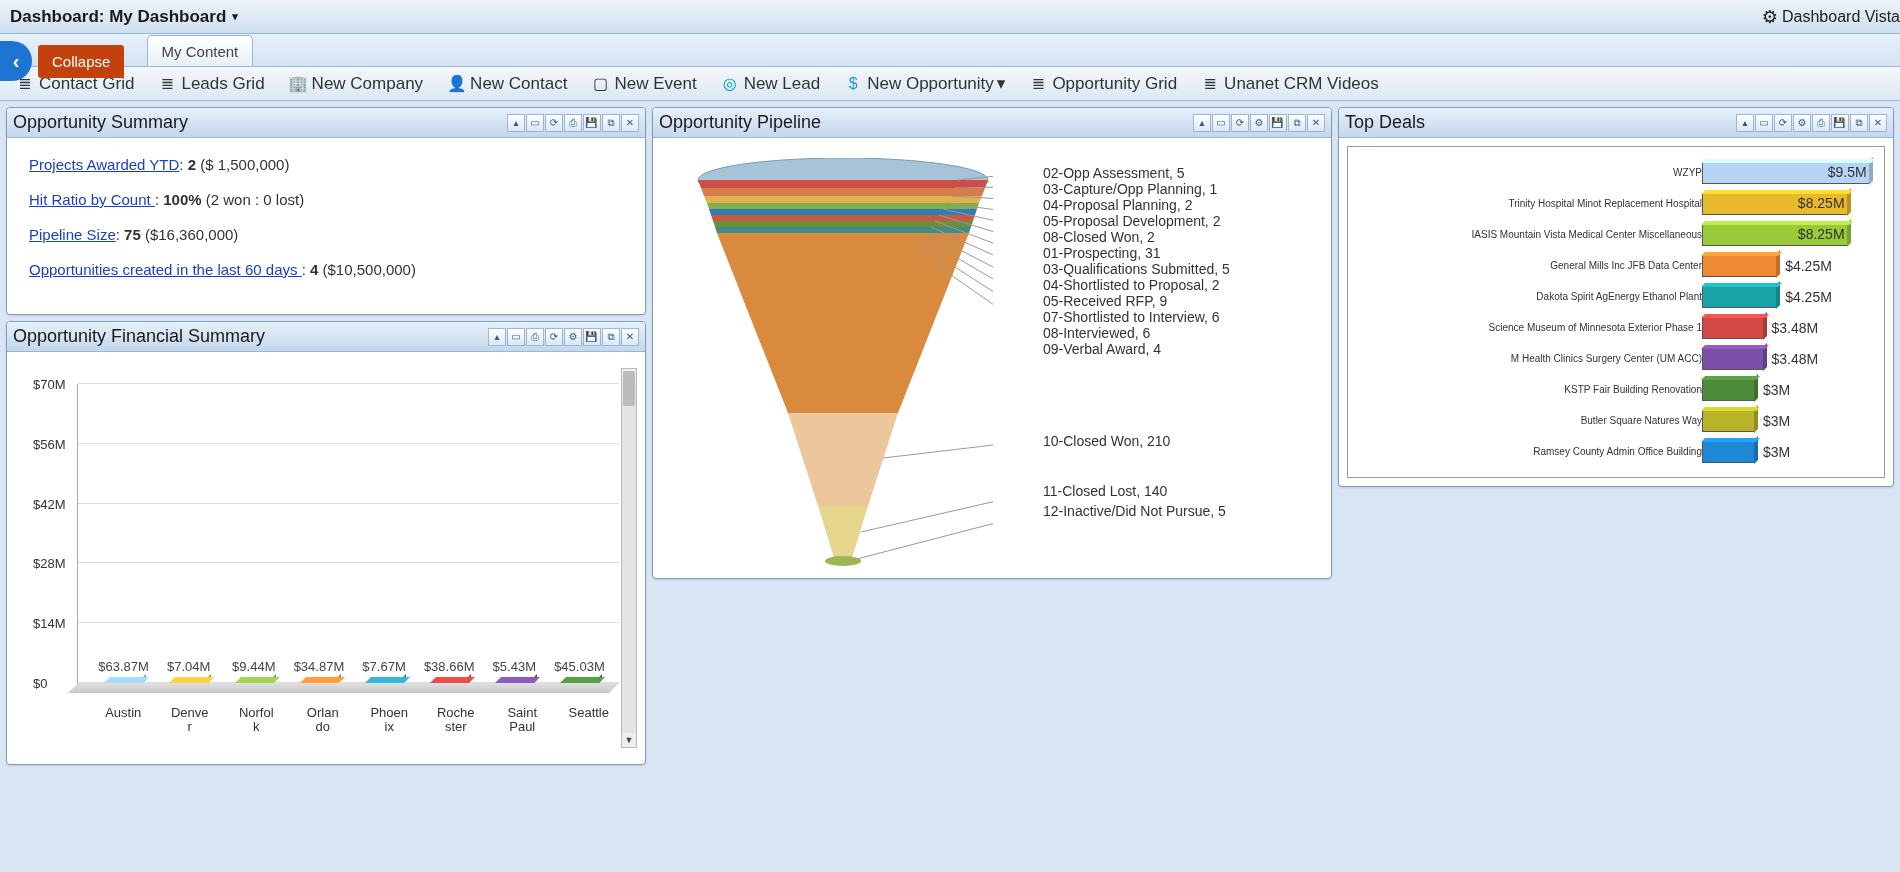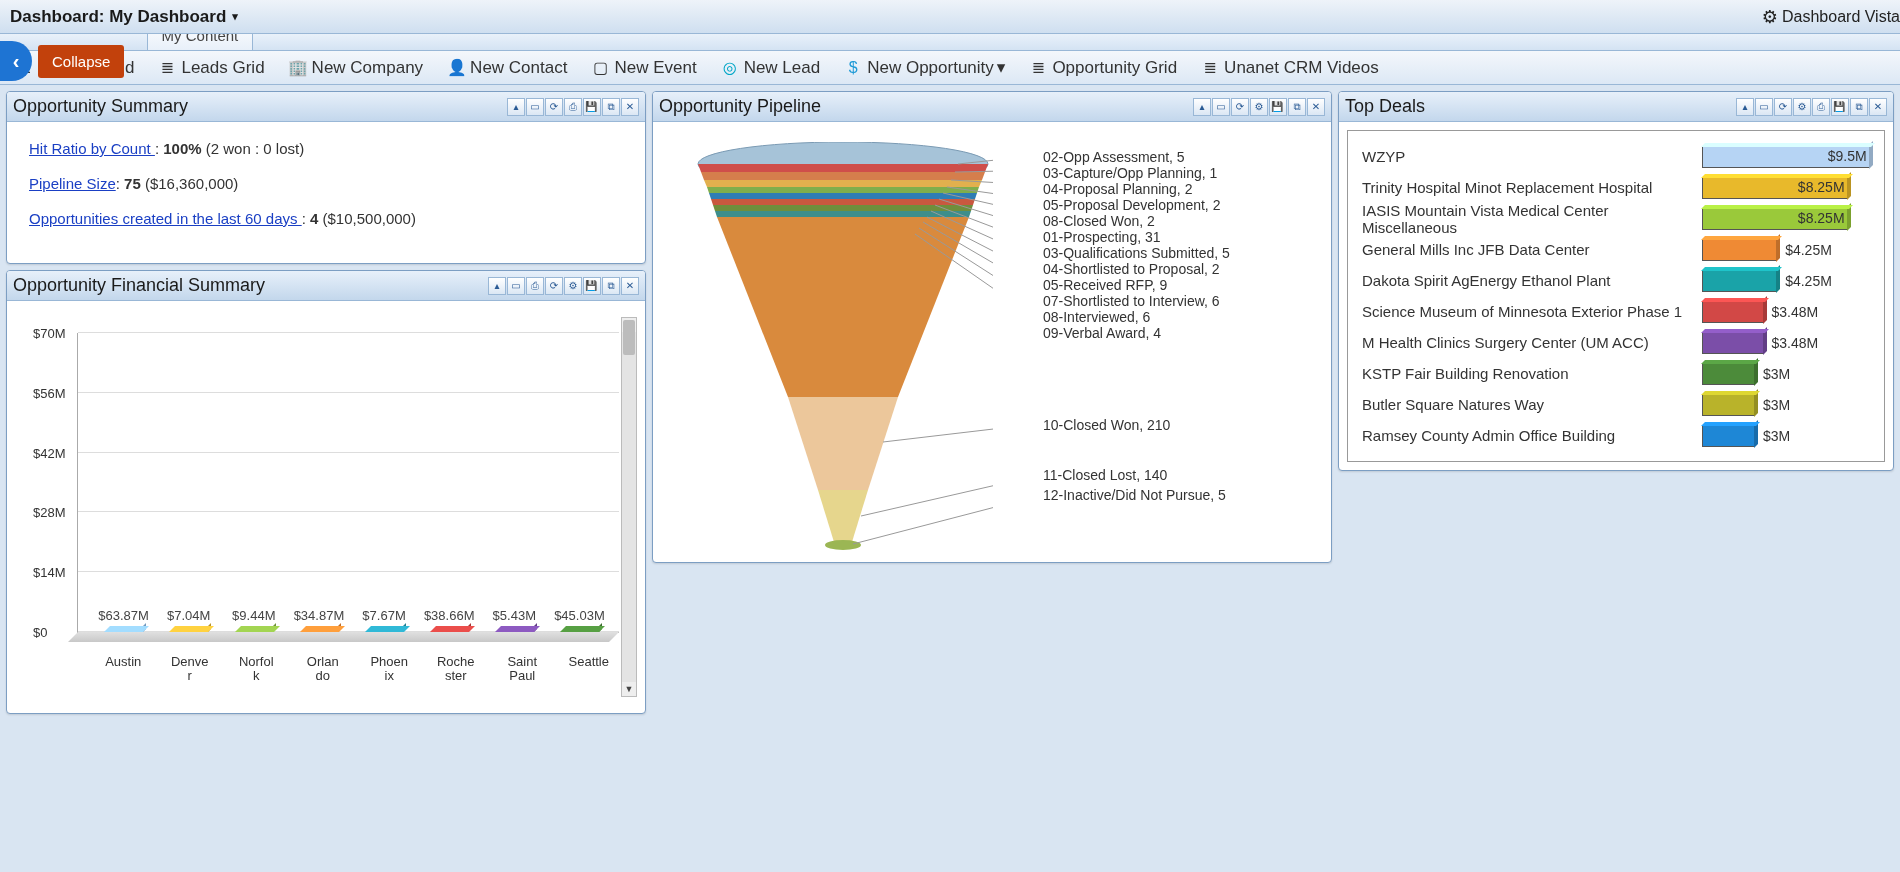--- a/index.html
+++ b/index.html
@@ -69,21 +69,21 @@
   color: #fff;
   padding: 8px 14px;
   border-radius: 3px;
   font-size: 15px;
   margin-left: 6px;
 }
 
 .tabs-row {
   background: linear-gradient(#e9f1fa, #d4e3f3);
   border-bottom: 1px solid #99b7d6;
-  height: 17px;
+  height: 33px;
   display: flex;
   align-items: flex-end;
   padding-left: 35px;
 }
 .tab {
   border: 1px solid #99b7d6;
   border-bottom: none;
   border-radius: 5px 5px 0 0;
   padding: 7px 14px 6px;
   margin-right: 4px;
@@ -193,21 +193,21 @@
 
 
 .funnel-wrap { position:relative; height: 440px; padding: 10px;}
 .funnel-svg { position:absolute; left: 40px; top: 20px; }
 .funnel-labels { position:absolute; left: 390px; top: 28px; font-size: 14px; color:#333; line-height: 1.1;}
 .funnel-labels div{ white-space:nowrap; }
 
 
 .topdeals { padding: 10px 14px; }
 .td-row { display:flex; align-items:center; height: 31px; }
-.td-label { width: 340px; text-align:left; font-size: 15px; color:#333; }
+.td-label { width: 340px; text-align:right; font-size: 10px; color:#333; }
 .td-bar-wrap { flex:1; position:relative; height: 24px; display:flex; align-items:center;}
 .td-bar { height: 22px; border:1px solid #555; position:relative;}
 .td-bar::after{content:""; position:absolute; top:-4px; left:0; right:-4px; height:4px; background:inherit; filter:brightness(1.2); transform:skewX(-45deg);}
 .td-bar::before{content:""; position:absolute; right:-4px; top:-4px; bottom:0; width:4px; background:inherit; filter:brightness(0.8); transform:skewY(-45deg);}
 .td-val { margin-left: 8px; font-size: 14px; }
 </style>
 </head>
 <body>
 
 <div class="app">
@@ -286,20 +286,23 @@
             <span class="wt">▴</span>
             <span class="wt">▭</span>
             <span class="wt">⟳</span>
             <span class="wt">⎙</span>
             <span class="wt">💾</span>
             <span class="wt">⧉</span>
             <span class="wt">✕</span>
           </div>
         </div>
         <div class="widget-body">
+          <div class="summary-line">
+            <a href="#">Projects Awarded YTD</a><span>: </span><b>2</b><span> ($ 1,500,000)</span>
+          </div>
           <div class="summary-line">
             <a href="#">Hit Ratio by Count </a><span>: </span><b>100%</b><span> (2 won : 0 lost)</span>
           </div>
           <div class="summary-line">
             <a href="#">Pipeline Size</a><span>: </span><b>75</b><span> ($16,360,000)</span>
           </div>
           <div class="summary-line">
             <a href="#">Opportunities created in the last 60 days </a><span>: </span><b>4</b><span> ($10,500,000)</span>
           </div>
         </div>

